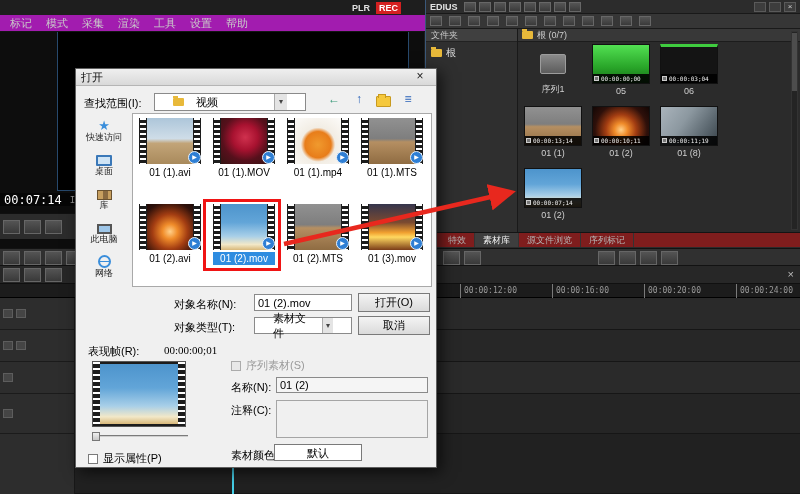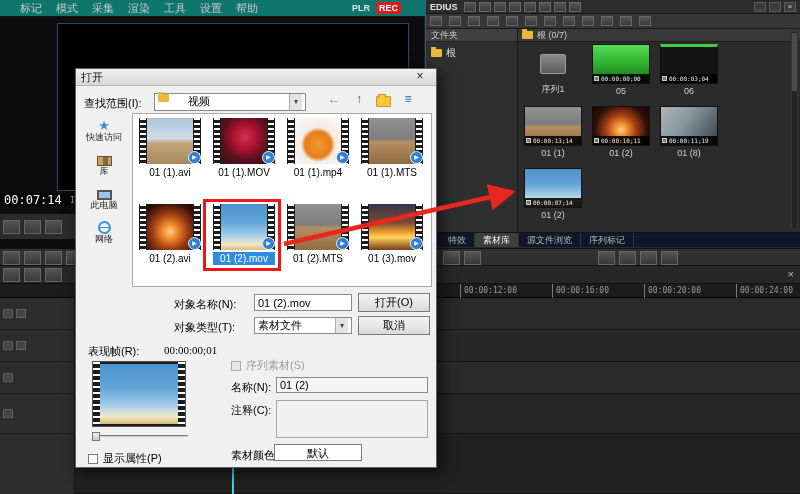--- a/index.html
+++ b/index.html
@@ -1,20 +1,20 @@
 <!DOCTYPE html>
 <html><head>
 <meta charset="utf-8">
 <style>
 *{margin:0;padding:0;box-sizing:border-box}
 body{font-family:"Liberation Sans","DejaVu Sans",sans-serif;background:#000}
 #app{position:relative;width:800px;height:494px;background:#1e1e1e;overflow:hidden}
 
 
-.menubar{position:absolute;left:0;top:0;width:425px;height:17px;background:#0f766e;border-bottom:1px solid #141414;display:flex;align-items:center;padding-left:13px;z-index:3}
+.menubar{position:absolute;left:0;top:15px;width:425px;height:17px;background:#a21caf;border-bottom:1px solid #141414;display:flex;align-items:center;padding-left:3px;z-index:3}
 .mitem{color:#c9c9c9;font-size:11px;padding:0 7px;line-height:17px;white-space:nowrap}
 .plr{position:absolute;left:352px;top:3px;color:#e0e0e0;font-size:9px;font-weight:bold;z-index:4}
 .rec{position:absolute;left:376px;top:2px;background:#d42020;color:#fff;font-size:9px;font-weight:bold;padding:0 3px;line-height:12px;z-index:4}
 
 
 .workspace{position:absolute;left:0;top:17px;width:424px;height:247px;background:#0d0d0d}
 .monitor{position:absolute;left:57px;top:6px;width:352px;height:168px;background:#000;border:1px solid #27496d}
 .tcstrip{position:absolute;left:0;top:176px;width:424px;height:13px;background:#060606;display:flex;gap:8px;align-items:center;padding-left:4px}
 .tcmain{color:#fff;font-size:12px;font-family:"DejaVu Sans Mono",monospace}
 .tcin{color:#9a9a9a;font-size:9px;font-family:"DejaVu Sans Mono",monospace}
@@ -52,21 +52,21 @@
 .grid{position:absolute;left:92px;top:42px;width:275px;height:190px;background:#2b2b2b}
 .clip{position:absolute;width:64px;text-align:center}
 .cthumb{position:relative;width:58px;height:40px;margin:0 auto;background:#555;border:1px solid #111}
 .tcbar{position:absolute;left:0;right:0;bottom:0;height:9px;background:rgba(0,0,0,.88);display:flex;align-items:center;gap:2px;padding:0 1px}
 .tc-ico{width:5px;height:5px;border:1px solid #ccc;background:#777;flex:0 0 auto}
 .tct{color:#efefef;font-size:6px;font-family:"DejaVu Sans Mono",monospace;white-space:nowrap}
 .clabel{margin-top:2px;color:#cfcfcf;font-size:9px;line-height:10px;white-space:nowrap;overflow:hidden}
 .seq-ico{width:26px;height:20px;margin:10px auto 10px;background:linear-gradient(#8a8a8a,#5c5c5c);border:1px solid #9c9c9c;border-radius:2px}
 .bin-scroll{position:absolute;right:2px;top:31px;width:7px;height:199px;background:#242424;border:1px solid #333}
 .bin-scroll-thumb{position:absolute;left:0;top:1px;width:100%;height:58px;background:#4d4d4d}
-.bin-tabs{position:absolute;left:0;top:232px;width:375px;height:15px;background:#0f172a;border-top:1px solid #141414;display:flex;padding-left:14px}
+.bin-tabs{position:absolute;left:0;top:232px;width:375px;height:15px;background:#7f1d1d;border-top:1px solid #141414;display:flex;padding-left:14px}
 .btab{color:#b5b5b5;font-size:9px;padding:0 8px;border-right:1px solid #333;line-height:14px;white-space:nowrap}
 .btab.active{background:#3e3e3e;color:#f2f2f2}
 
 
 .g-beach{background:linear-gradient(180deg,#adc6da 0%,#cfdde8 45%,#c2a478 55%,#a98a5c 100%)}
 .g-rose{background:radial-gradient(circle at 52% 42%,#d0314e 0%,#a81230 30%,#57101c 55%,#25160f 100%)}
 .g-fruit{background:radial-gradient(circle at 50% 58%,#f09a2e 0%,#e87d1a 32%,#f2ede4 42%,#fff 100%)}
 .g-pots{background:linear-gradient(180deg,#919191 0%,#7e7e7e 45%,#b58f62 52%,#8f6c42 100%)}
 .g-fire{background:radial-gradient(circle at 50% 60%,#ffd08a 0%,#f08c2a 18%,#a33d12 42%,#2e100a 72%,#120604 100%)}
 .g-sky{background:linear-gradient(180deg,#4d94cc 0%,#62a5d8 40%,#a8cfe8 70%,#f2e8c8 88%,#d8b87a 100%)}
@@ -74,21 +74,21 @@
 .g-scaffold{background:linear-gradient(125deg,#aab4bc 0%,#8c98a0 40%,#5a666e 75%,#39434a 100%)}
 .g-green{background:linear-gradient(180deg,#52e052 0%,#28a428 60%,#187018 100%)}
 .g-dark{background:#141414;border-top:3px solid #3fcc3f}
 
 
 .dialog{position:absolute;left:75px;top:68px;width:362px;height:400px;background:#f0f0f0;border:1px solid #5f5f5f;box-shadow:4px 4px 14px rgba(0,0,0,.65);z-index:10;color:#000}
 .dtitle{height:17px;background:linear-gradient(#efefef,#d9d9d9);border-bottom:1px solid #b5b5b5;display:flex;align-items:center;padding:0 5px}
 .dtitle-text{font-size:11px;color:#111}
 .dclose{margin-left:auto;width:22px;height:14px;text-align:center;line-height:13px;font-size:12px;color:#222}
 .lookin-label{position:absolute;left:8px;top:27px;font-size:11px}
-.combo{position:absolute;background:#fff;border:1px solid#8a8a8a;display:flex;align-items:flex-start;gap:19px;padding:0 3px;font-size:11px}
+.combo{position:absolute;background:#fff;border:1px solid#8a8a8a;display:flex;align-items:center;gap:12px;padding:0 18px;font-size:11px}
 .combo .dd{margin-left:auto;width:13px;height:100%;background:#e4e4e4;border-left:1px solid #ababab;text-align:center;font-size:8px;color:#444;line-height:16px}
 .dtool{position:absolute;left:250px;top:23px;display:flex;gap:9px;align-items:center}
 .dico{width:16px;height:16px;text-align:center;line-height:15px;font-size:12px;font-weight:bold}
 .fico{width:15px;height:11px;background:#f5c83c;border:1px solid #c89a20;border-radius:1px;position:relative;margin-top:3px}
 .fico::before{content:"";position:absolute;top:-3px;left:1px;width:6px;height:3px;background:#f5c83c;border:1px solid #c89a20;border-bottom:none}
 .sidebar{position:absolute;left:4px;top:46px;width:48px;height:172px}
 .sitem{height:34px;text-align:center}
 .sico{height:17px;display:flex;justify-content:center;align-items:flex-end}
 .slabel{font-size:9px;color:#222;line-height:11px}
 .star{color:#3a8edb;font-size:13px;line-height:13px}
@@ -347,20 +347,26 @@
 
     <div class="sidebar">
       <div class="sitem">
         <div class="sico">
             <span class="star">★</span>
           </div>
         <div class="slabel">快速访问</div>
       </div>
       <div class="sitem">
         <div class="sico">
+            <span class="mon"></span>
+          </div>
+        <div class="slabel">桌面</div>
+      </div>
+      <div class="sitem">
+        <div class="sico">
             <span class="lib"></span>
           </div>
         <div class="slabel">库</div>
       </div>
       <div class="sitem">
         <div class="sico">
             <span class="pc"></span>
           </div>
         <div class="slabel">此电脑</div>
       </div>

